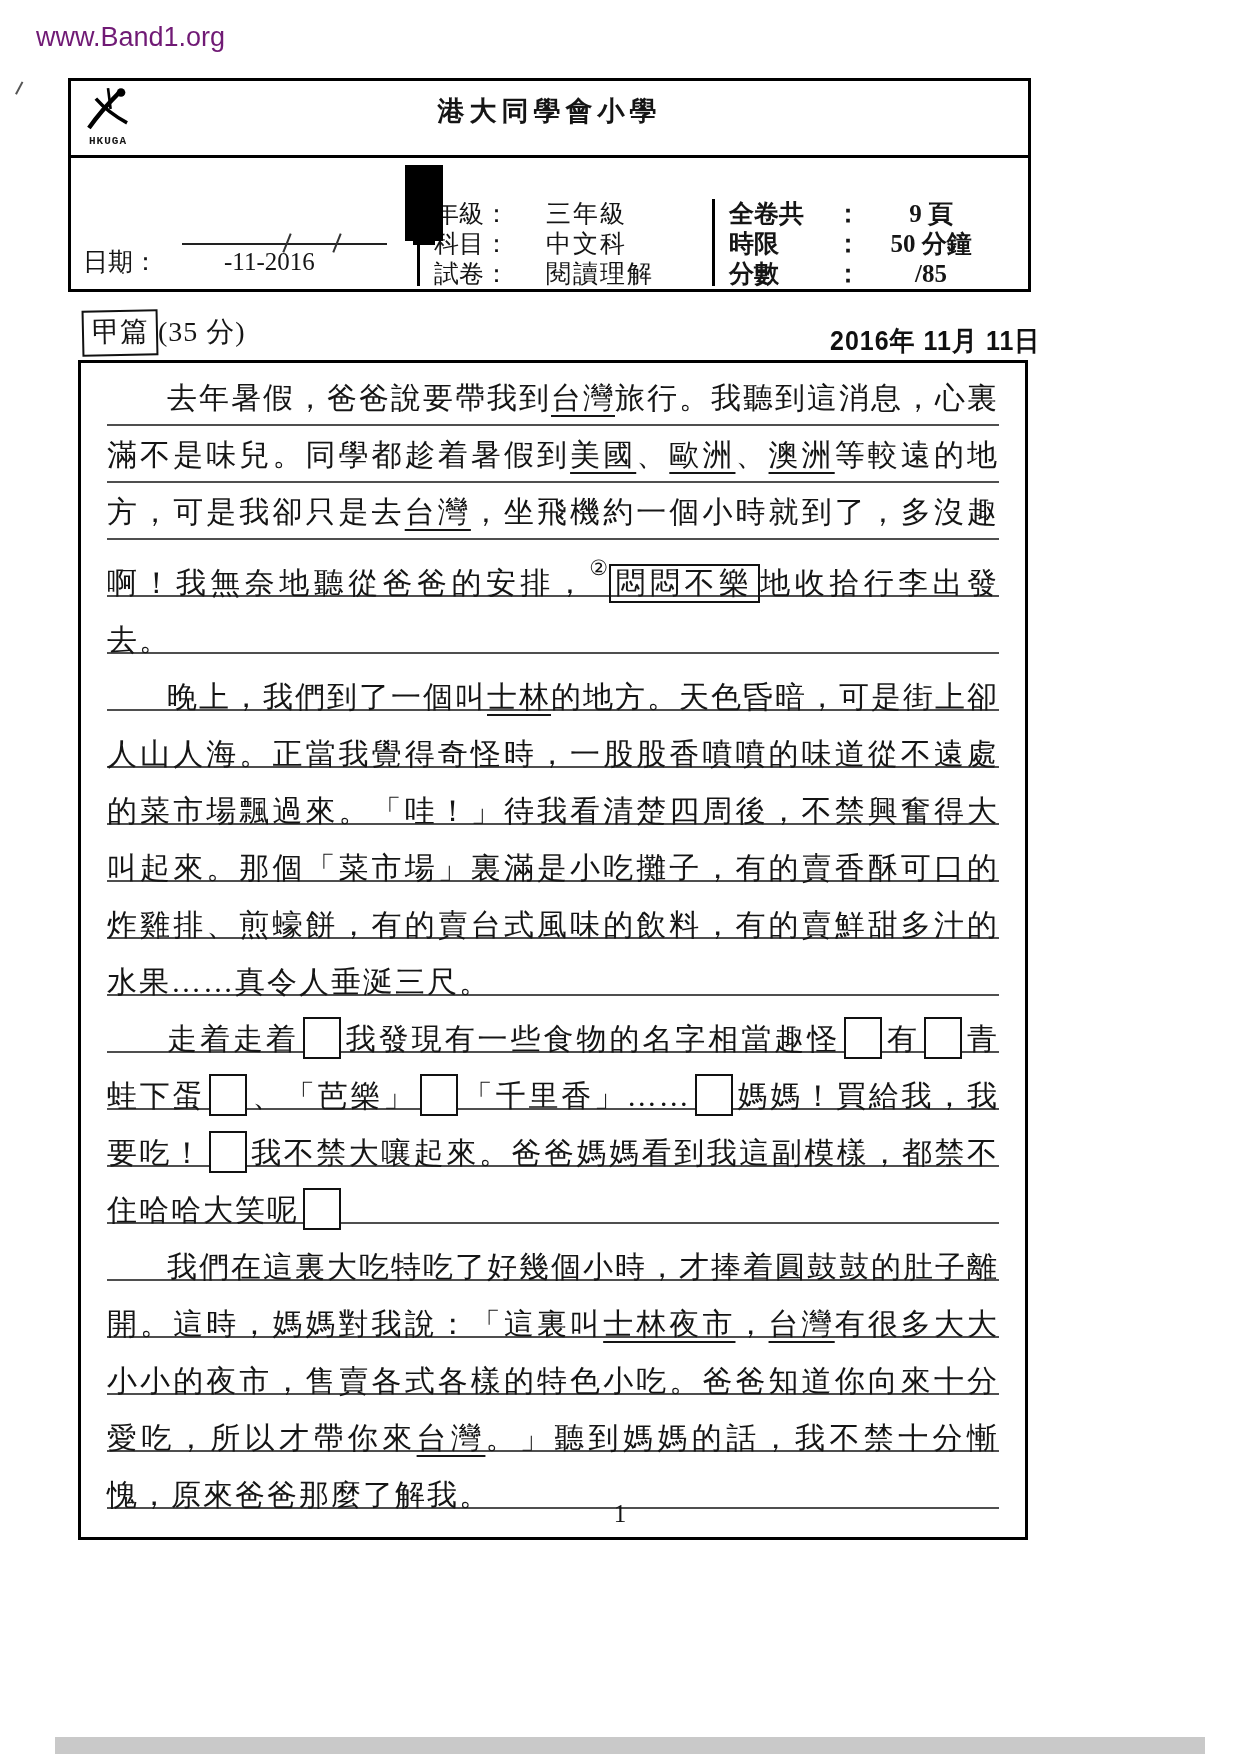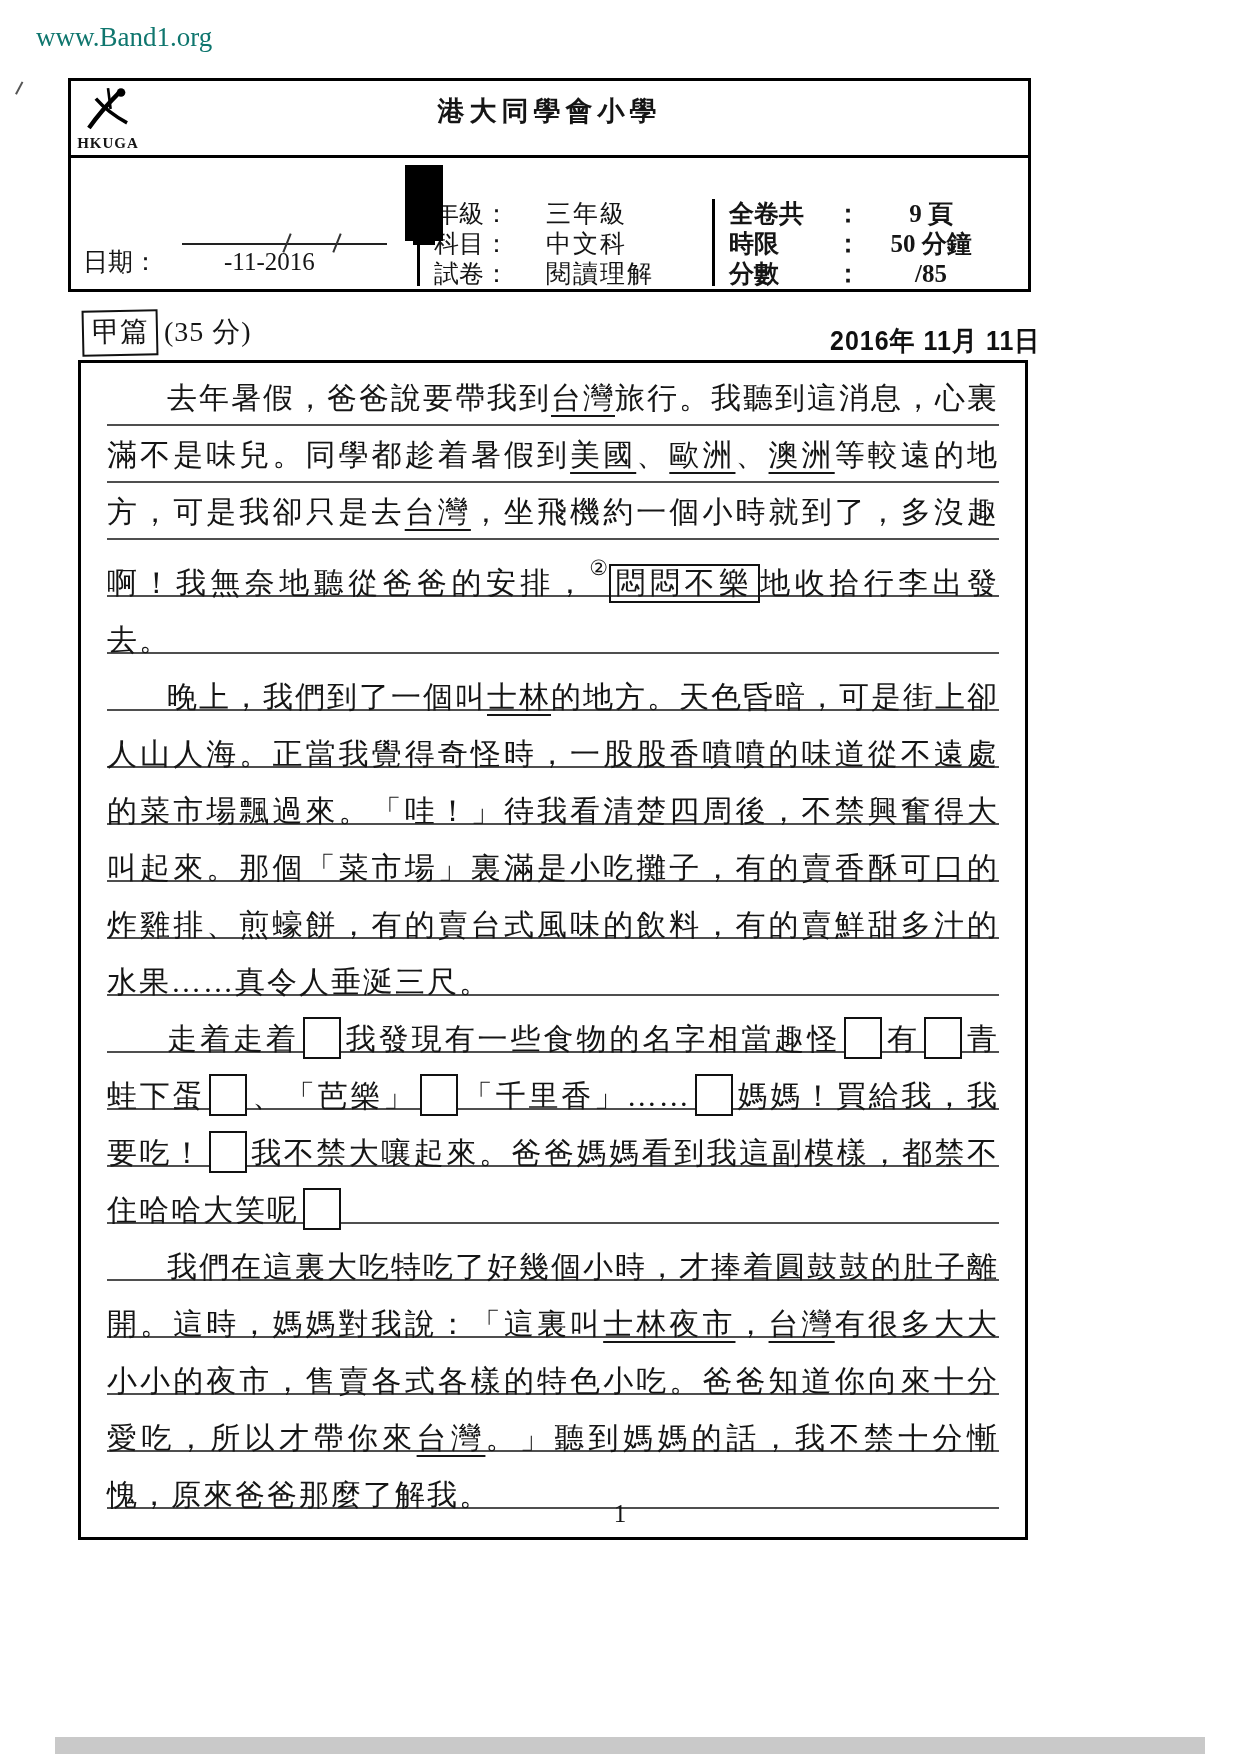--- a/index.html
+++ b/index.html
@@ -4,35 +4,35 @@
 <style>
   * { margin:0; padding:0; box-sizing:border-box; }
   html,body { background:#ffffff; }
   .page {
     position:relative; width:1240px; height:1754px; margin:0 auto;
     background:#ffffff; color:#151515; overflow:hidden;
     font-family:"Liberation Serif","DejaVu Serif",serif;
   }
   .watermark {
     position:absolute; left:36px; top:22px;
-    font-family:Liberation Serif, serif;
-    font-size:27px; color:#0f766e;
+    font-family:Liberation Sans, sans-serif;
+    font-size:27px; color:#701a75;
   }
   .stray-mark { position:absolute; left:18px; top:82px; width:6px; height:14px;
     border-left:2px solid #555; transform:rotate(28deg); }
 
   
   .header-box {
     position:absolute; left:68px; top:78px; width:963px; height:214px;
     border:3px solid #000; background:#fff;
   }
   .header-top { position:relative; height:77px; border-bottom:3px solid #000; text-align:center; }
   .logo { position:absolute; left:5px; top:2px; width:64px; height:71px; text-align:center; }
   .logo svg { width:52px; height:52px; display:block; margin:0 auto; }
-  .logo-text { font-family:Liberation Serif, serif; font-size:15px; letter-spacing:1px; font-weight:bold; }
+  .logo-text { font-family:Liberation Mono, monospace; font-size:11px; letter-spacing:1px; font-weight:bold; }
   .school-name { font-size:27px; font-weight:bold; letter-spacing:5px; padding-top:12px; }
   .assessment-title { font-size:26px; font-weight:bold; letter-spacing:1px; }
 
   .header-table { position:relative; display:flex; height:128px; }
   .cell { position:relative;margin-top:41px; }
   .cell-left  { width:349px; border-right:3px solid #000; }
   .cell-mid   { width:295px; border-right:3px solid #000; display:flex; flex-direction:column; justify-content:space-evenly; padding-left:14px; }
   .cell-right { flex:1; display:flex; flex-direction:column; justify-content:space-evenly; padding-left:14px;font-weight:bold; }
   .info-row { display:flex; font-size:25px; line-height:30px; }
   .info-row .lbl { min-width:112px; }
@@ -48,21 +48,21 @@
   .date-value-wrap { position:relative; display:inline-block; margin-left:52px; padding:0 26px 0 14px; }
   .date-line { position:absolute; left:-28px; right:-46px; top:-5px; border-top:2px solid #222; }
   .slash { position:absolute; top:-15px; width:2px; height:20px; background:#333; }
   .slash.s1 { left:58%; transform:rotate(22deg); }
   .slash.s2 { left:96%; transform:rotate(22deg); }
   .hand-dots { position:absolute; left:28px; top:66px; font-size:16px; color:#444; letter-spacing:6px; }
 
   
   .section-row { position:absolute; left:82px; top:310px; width:1080px; font-size:28px; }
   .part-box { display:inline-block; border:2px solid #111; padding:1px 8px 3px 8px; transform:rotate(-1.2deg); }
-  .part-score { margin-left:6px; letter-spacing:1px; }
+  .part-score { margin-left:0; letter-spacing:1px; }
   .date-stamp {
     position:absolute; left:748px; top:14px;
     font-family:"Liberation Sans","DejaVu Sans",sans-serif;
     font-weight:bold; font-size:25px; letter-spacing:1px; transform:scaleY(1.08); color:#101010;
   }
 
   
   .essay-box {
     position:absolute; left:78px; top:360px; width:950px; min-height:1132px;
     border:3px solid #000; padding:6px 26px 14px 26px; background:#fff;

